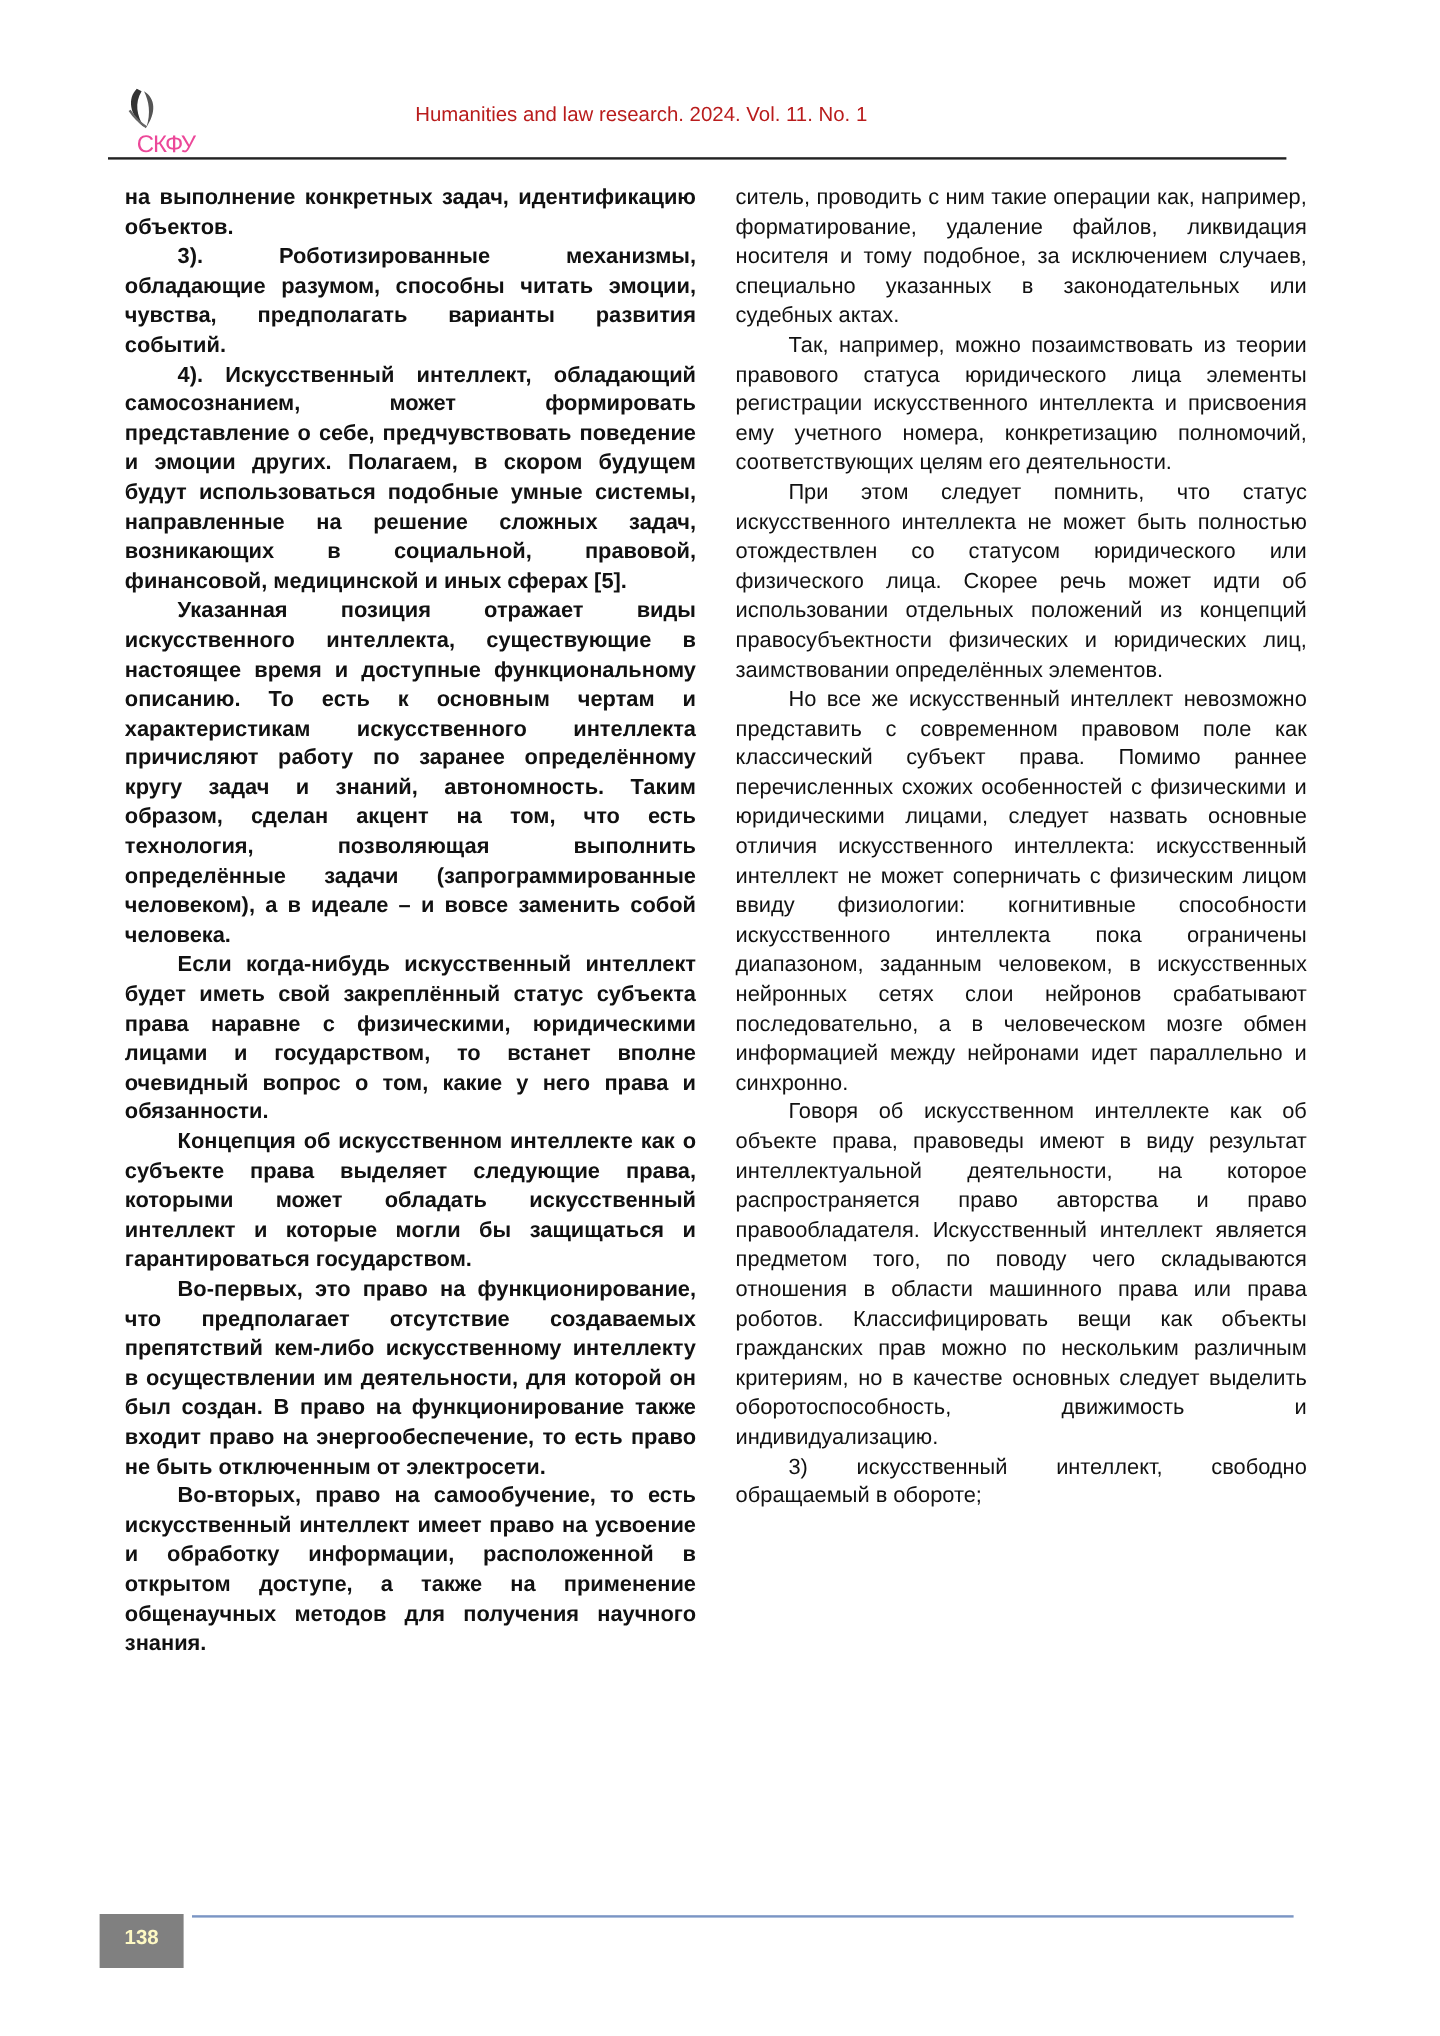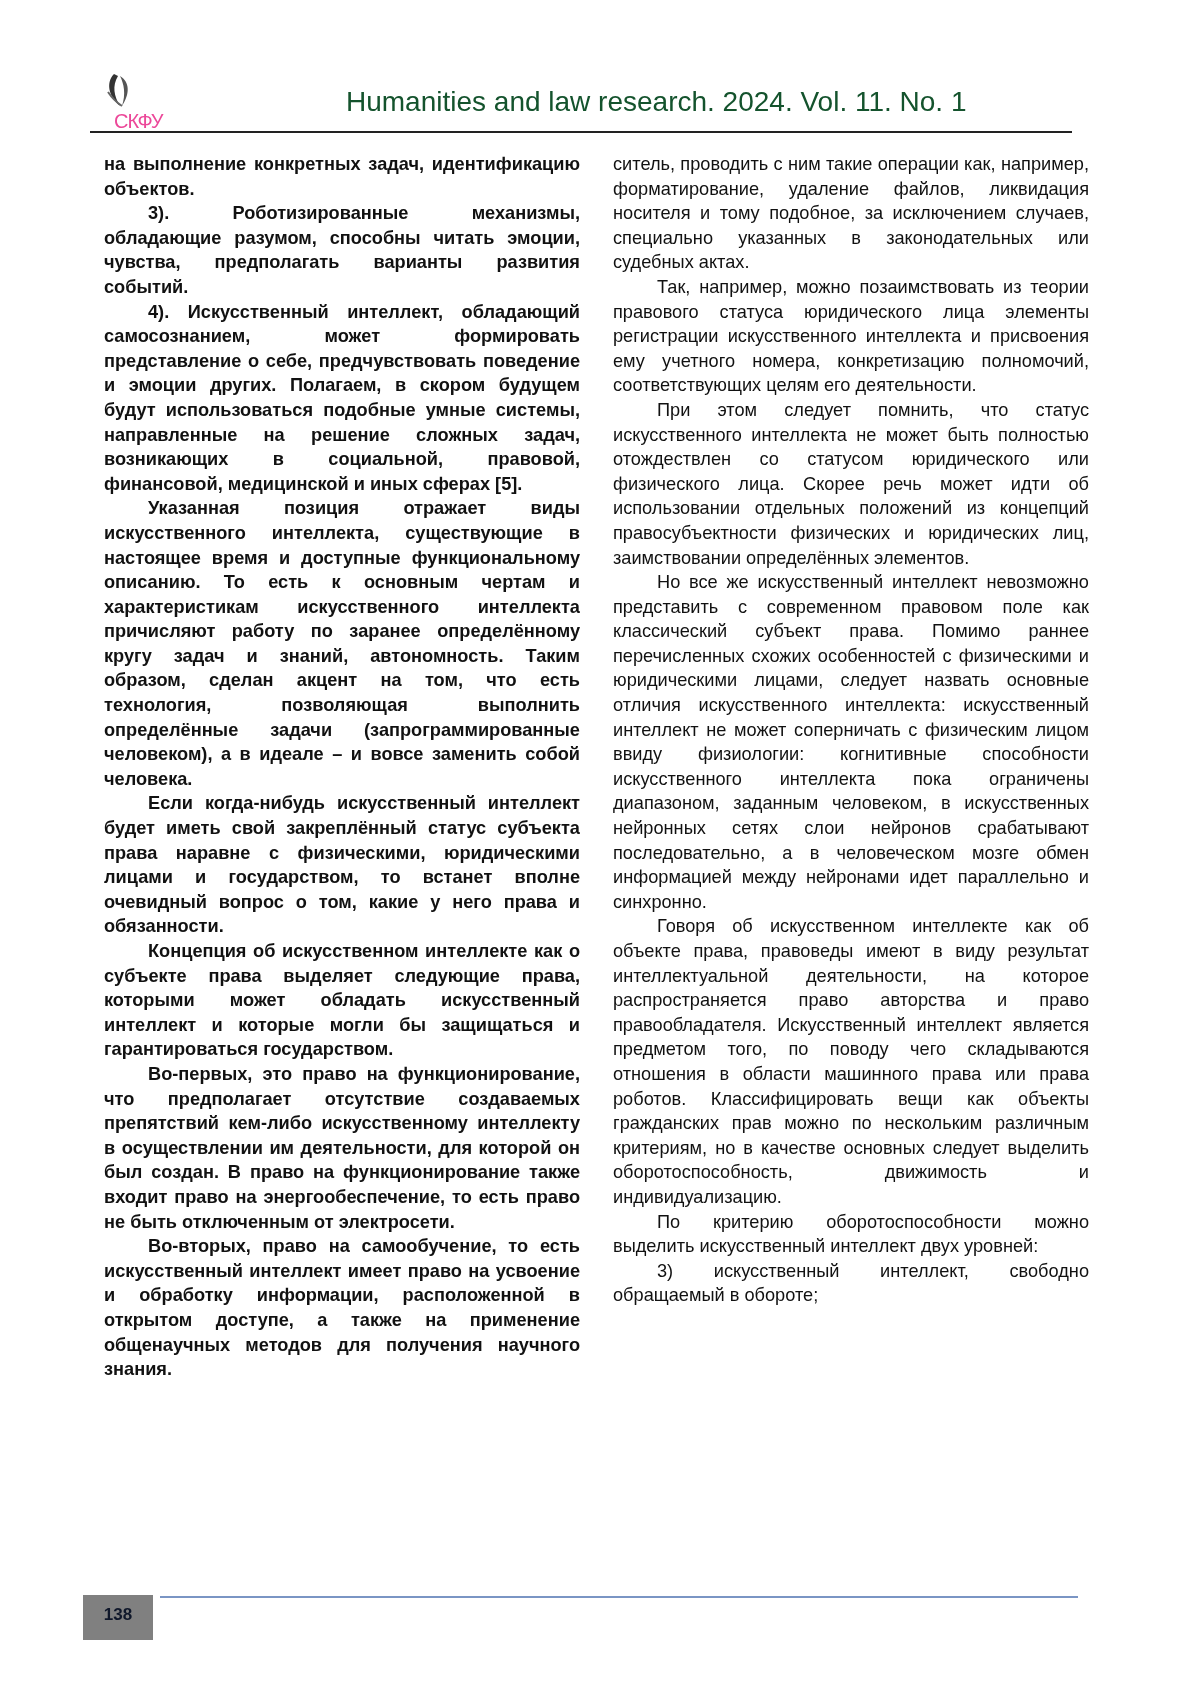--- a/index.html
+++ b/index.html
@@ -1,28 +1,28 @@
 <!DOCTYPE html>
 <html><head>
 <meta charset="utf-8">
 <style>
   html, body { margin: 0; padding: 0; background: #ffffff; }
   body { width: 1200px; height: 1697px; position: relative; overflow: hidden; font-family: "Liberation Sans", sans-serif; color: #111; }
   .header { position: absolute; left: 90px; top: 72px; width: 980px; height: 60px; }
   .logo { position: absolute; left: 10px; top: 0; width: 80px; height: 60px; }
   .logo-text { position: absolute; left: 14px; top: 38px; font-size: 20px; font-weight: normal; letter-spacing: -1px; color: #ec4899; }
-  .journal-title { position: absolute; left: 256px; top: 14px; font-size: 28px; color: #14532d; text-align: right; }
+  .journal-title { position: absolute; left: 256px; top: 14px; font-size: 17px; color: #b91c1c; text-align: right; }
   .header-rule { position: absolute; left: 90px; top: 131px; width: 982px; height: 2px; background: #222; }
   .col { position: absolute; top: 152px; width: 476px; font-size: 18.2px; line-height: 24.6px; text-align: justify; }
   .col-left { left: 104px; font-weight: bold; }
   .col-right { left: 613px; }
   .col p { margin: 0; }
   .col p.ind { text-indent: 44px; }
   .footer-rule { position: absolute; left: 160px; top: 1596px; width: 918px; height: 2px; background: #7a95c4; }
-  .page-num { position: absolute; left: 83px; top: 1595px; width: 70px; height: 45px; background: #808080; color: #0f172a; font-size: 17px; font-weight: bold; text-align: center; line-height: 40px; }
+  .page-num { position: absolute; left: 83px; top: 1595px; width: 70px; height: 45px; background: #808080; color: #fef9c3; font-size: 17px; font-weight: bold; text-align: center; line-height: 40px; }
 </style>
 </head>
 <body>
 
 <div class="header">
   <div class="logo">
     <svg width="60" height="40" viewBox="0 0 60 40">
       <path d="M14 2 C6 10, 8 24, 20 34 C14 24, 12 14, 18 4 Z" fill="#333"></path>
       <path d="M20 4 C30 10, 30 22, 22 34 C26 22, 24 12, 20 4 Z" fill="#555"></path>
       <path d="M8 20 C12 26, 16 30, 22 34" stroke="#666" stroke-width="2" fill="none"></path>
@@ -42,18 +42,17 @@
     <p class="ind">Концепция об искусственном интеллекте как о субъекте права выделяет следующие права, которыми может обладать искусственный интеллект и которые могли бы защищаться и гарантироваться государством.</p>
     <p class="ind">Во-первых, это право на функционирование, что предполагает отсутствие создаваемых препятствий кем-либо искусственному интеллекту в осуществлении им деятельности, для которой он был создан. В право на функционирование также входит право на энергообеспечение, то есть право не быть отключенным от электросети.</p>
     <p class="ind">Во-вторых, право на самообучение, то есть искусственный интеллект имеет право на усвоение и обработку информации, расположенной в открытом доступе, а также на применение общенаучных методов для получения научного знания.</p>
   </div>
 <div class="col col-right" id="right-col">
     <p>ситель, проводить с ним такие операции как, например, форматирование, удаление файлов, ликвидация носителя и тому подобное, за исключением случаев, специально указанных в законодательных или судебных актах.</p>
     <p class="ind">Так, например, можно позаимствовать из теории правового статуса юридического лица элементы регистрации искусственного интеллекта и присвоения ему учетного номера, конкретизацию полномочий, соответствующих целям его деятельности.</p>
     <p class="ind">При этом следует помнить, что статус искусственного интеллекта не может быть полностью отождествлен со статусом юридического или физического лица. Скорее речь может идти об использовании отдельных положений из концепций правосубъектности физических и юридических лиц, заимствовании определённых элементов.</p>
     <p class="ind">Но все же искусственный интеллект невозможно представить с современном правовом поле как классический субъект права. Помимо раннее перечисленных схожих особенностей с физическими и юридическими лицами, следует назвать основные отличия искусственного интеллекта: искусственный интеллект не может соперничать с физическим лицом ввиду физиологии: когнитивные способности искусственного интеллекта пока ограничены диапазоном, заданным человеком, в искусственных нейронных сетях слои нейронов срабатывают последовательно, а в человеческом мозге обмен информацией между нейронами идет параллельно и синхронно.</p>
     <p class="ind">Говоря об искусственном интеллекте как об объекте права, правоведы имеют в виду результат интеллектуальной деятельности, на которое распространяется право авторства и право правообладателя. Искусственный интеллект является предметом того, по поводу чего складываются отношения в области машинного права или права роботов. Классифицировать вещи как объекты гражданских прав можно по нескольким различным критериям, но в качестве основных следует выделить оборотоспособность, движимость и индивидуализацию.</p>
-    <p class="ind">По критерию оборотоспособности можно выделить искусственный интеллект двух уровней:</p>
     <p class="ind">3) искусственный интеллект, свободно обращаемый в обороте;</p>
   </div>
 
 <div class="footer-rule"></div>
 <div class="page-num">138</div>
 
 </body></html>

